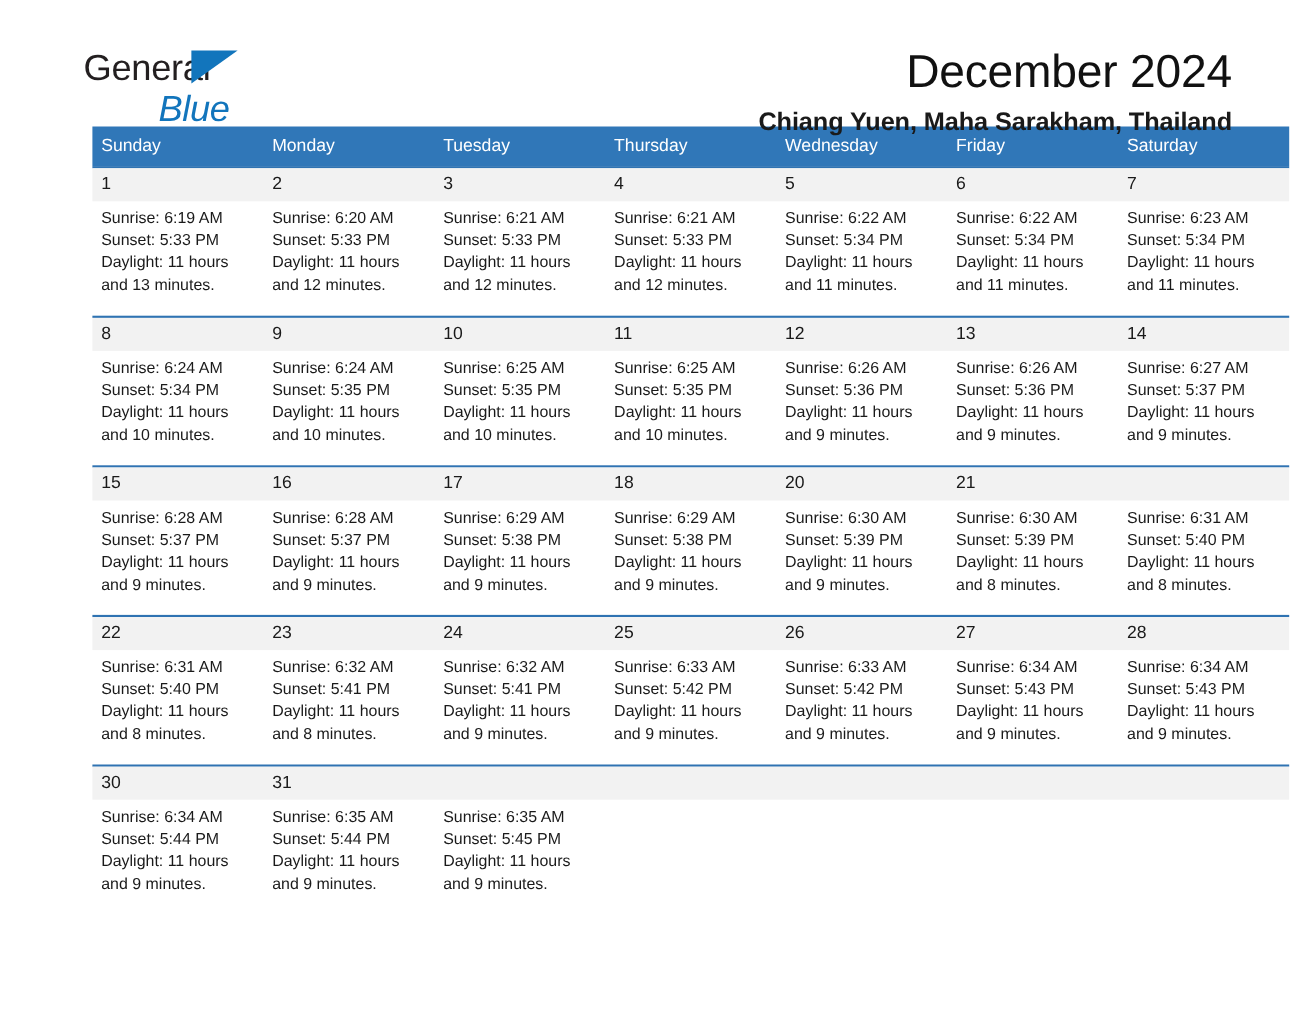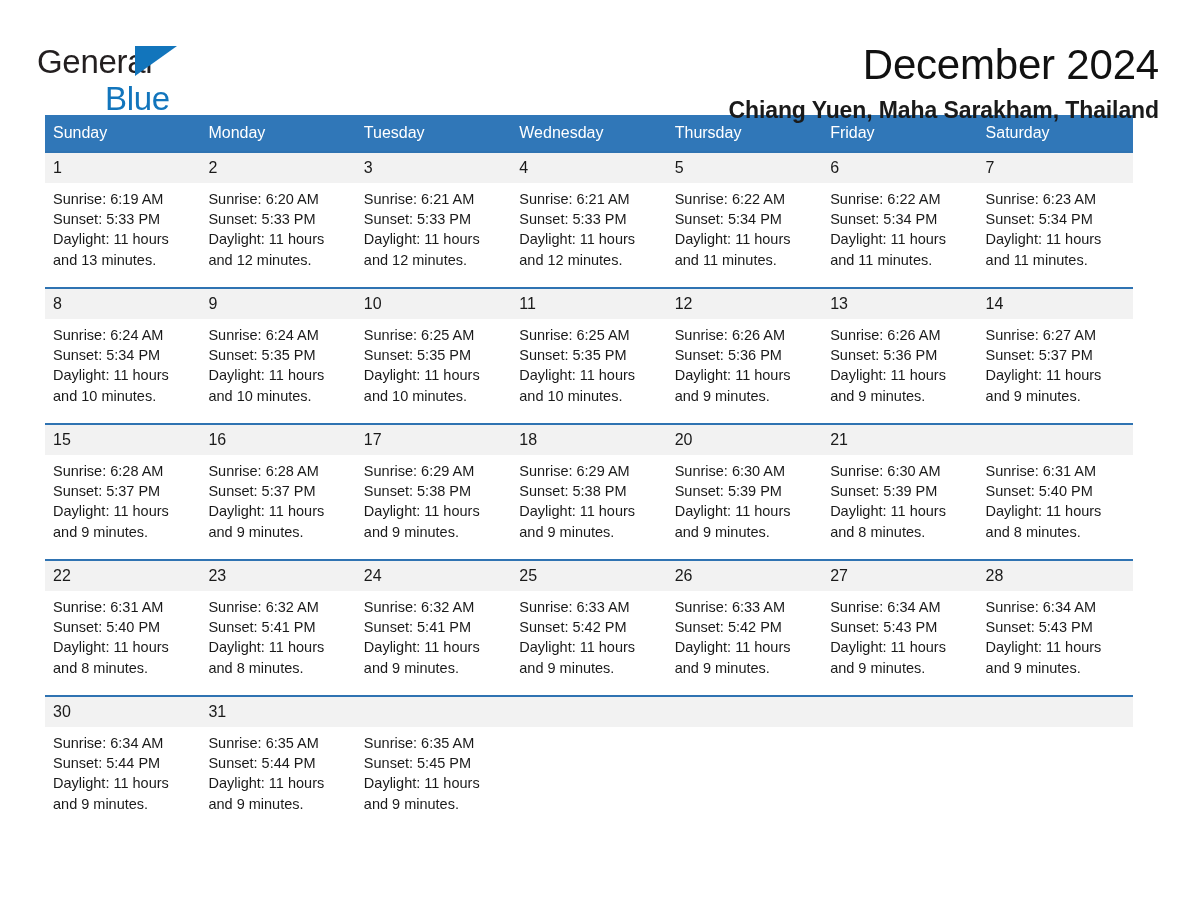--- a/index.html
+++ b/index.html
@@ -12,21 +12,21 @@
     height: 918px;
     font-family: "Liberation Sans", sans-serif;
     color: #1a1a1a;
     overflow: hidden;
   }
   .page {
     position: relative;
     width: 1188px;
     height: 716px;
     box-sizing: border-box;
-    padding: 0 29px;
+    padding: 0 68px;
   }
 
   
   .header {
     position: relative;
     height: 105px;
   }
   .brand {
     position: absolute;
     left: 8px;
@@ -51,20 +51,21 @@
     border-left: 42px solid #1275bc;
     border-bottom: 30px solid transparent;
   }
   .brand-row2 {
     display: block;
     margin-top: 1px;
     margin-left: 68px;
     font-size: 33px;
     letter-spacing: -0.3px;
     color: #1275bc;
+    font-style: italic;
   }
   .title-block {
     position: absolute;
     right: 0;
     top: 0;
     text-align: right;
   }
   .cal-title {
     font-size: 42px;
     font-weight: normal;
@@ -156,22 +157,22 @@
     </div>
 
   </div>
 
   <div class="calendar">
 
     <div class="weekday-head">
       <div class="wd">Sunday</div>
       <div class="wd">Monday</div>
       <div class="wd">Tuesday</div>
+      <div class="wd">Thursday</div>
       <div class="wd">Wednesday</div>
-      <div class="wd">Thursday</div>
       <div class="wd">Friday</div>
       <div class="wd">Saturday</div>
     </div>
 
     <div class="week">
       <div class="daynums">
         <div class="daynum">1</div>
         <div class="daynum">2</div>
         <div class="daynum">3</div>
         <div class="daynum">4</div>

